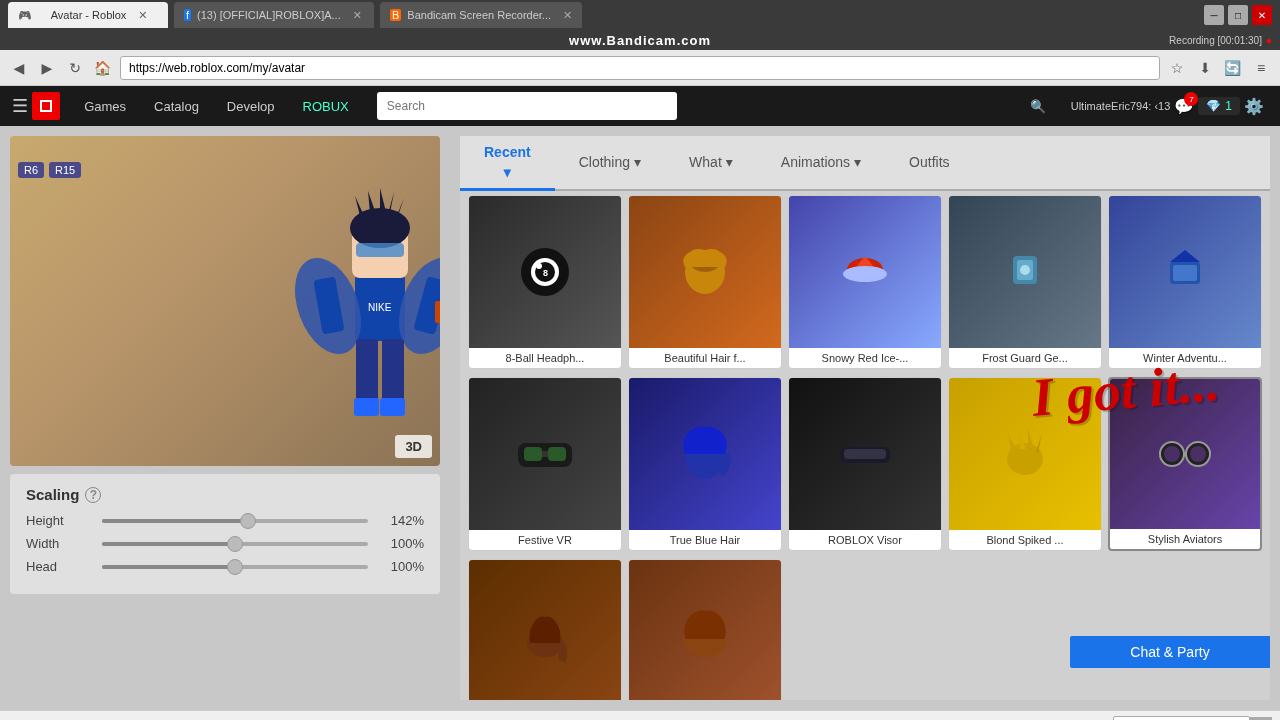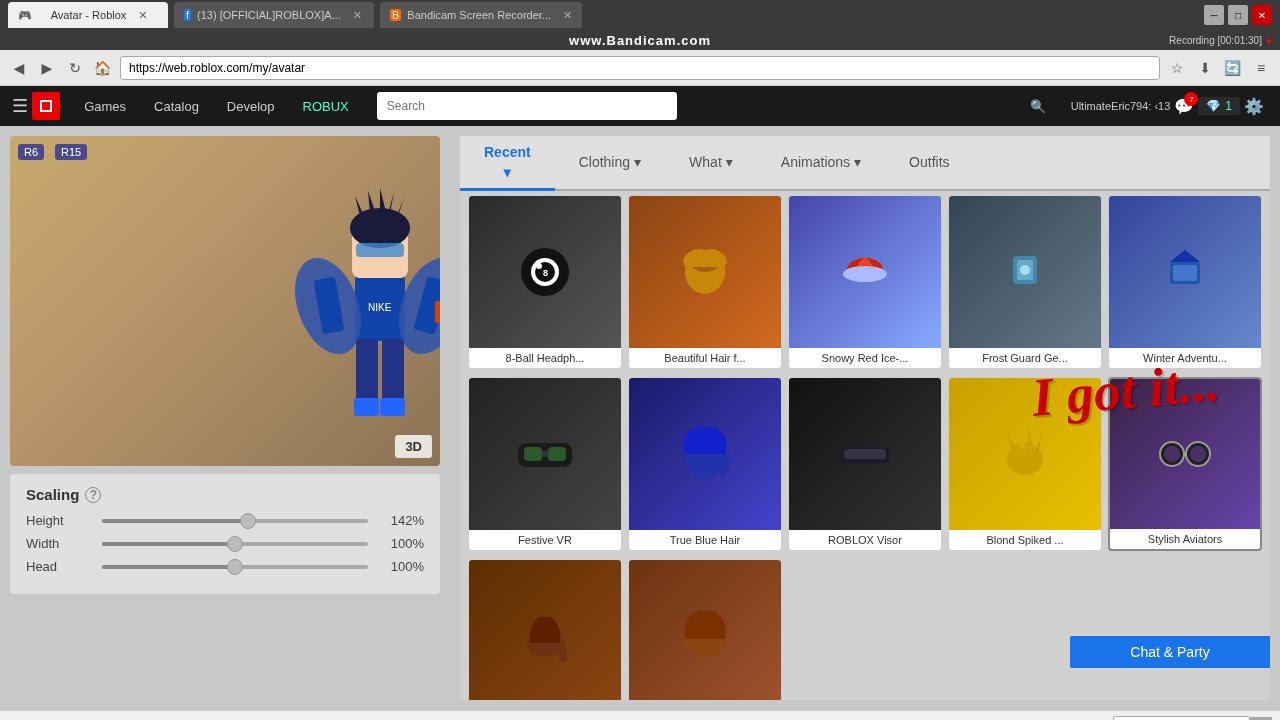--- a/index.html
+++ b/index.html
@@ -136,21 +136,21 @@
       gap: 8px;
     }
     .avatar-box {
       position: relative;
       background: linear-gradient(135deg, #c8a96e 0%, #b8956a 40%, #8b7355 100%);
       border-radius: 4px;
       height: 330px;
       overflow: hidden;
     }
     .avatar-badges {
-      position: absolute; top: 8px; left: 8px; display: flex; gap: 11px;
+      position: absolute; top: 26px; left: 8px; display: flex; gap: 5px;
     }
     .avatar-badge {
       background: #555; color: white; font-size: 11px; padding: 2px 6px; border-radius: 3px;
     }
     .avatar-badge.r6 { background: #4a4a8a; }
     .avatar-badge.r15 { background: #4a4a8a; }
     .avatar-3d-btn {
       position: absolute; bottom: 8px; right: 8px;
       background: rgba(255,255,255,0.8); color: #333;
       border: none; border-radius: 3px; padding: 4px 10px;

